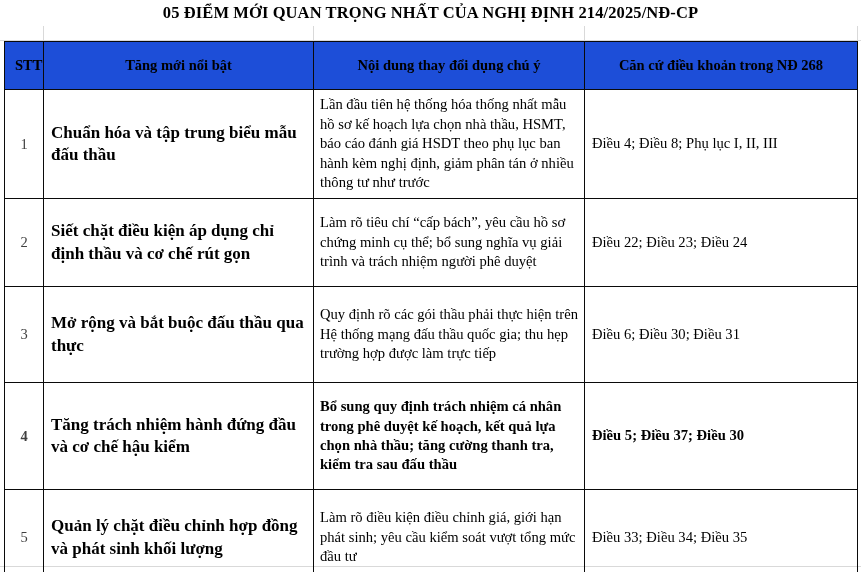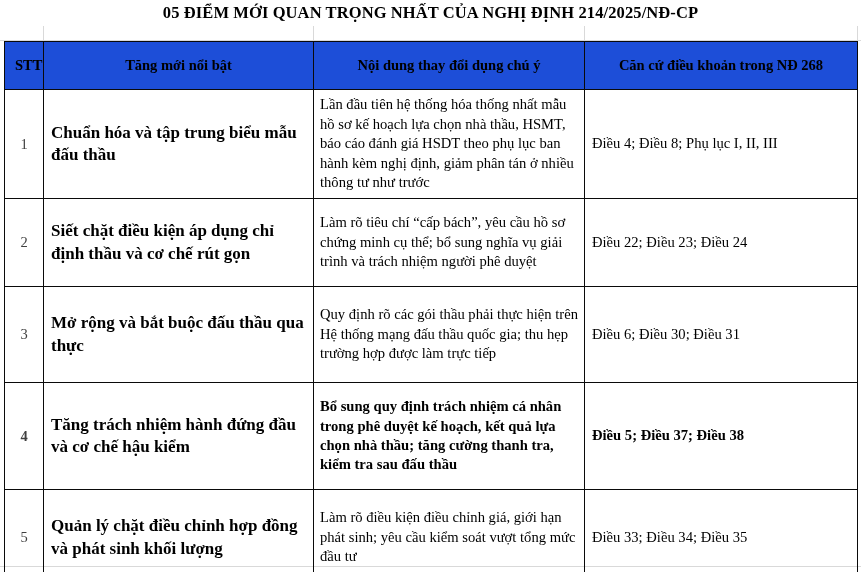--- a/index.html
+++ b/index.html
@@ -202,21 +202,21 @@
         <tr class="r3">
           <td class="c-num">3</td>
           <td class="c-bold">Mở rộng và bắt buộc đấu thầu qua thực</td>
           <td class="c-body">Quy định rõ các gói thầu phải thực hiện trên Hệ thống mạng đấu thầu quốc gia; thu hẹp trường hợp được làm trực tiếp</td>
           <td class="c-art">Điều 6; Điều 30; Điều 31</td>
         </tr>
         <tr class="r4">
           <td class="c-num">4</td>
           <td class="c-bold">Tăng trách nhiệm hành đứng đầu và cơ chế hậu kiểm</td>
           <td class="c-body">Bổ sung quy định trách nhiệm cá nhân trong phê duyệt kế hoạch, kết quả lựa chọn nhà thầu; tăng cường thanh tra, kiểm tra sau đấu thầu</td>
-          <td class="c-art">Điều 5; Điều 37; Điều 38</td>
+          <td class="c-art">Điều 5; Điều 37; Điều 30</td>
         </tr>
         <tr class="r5">
           <td class="c-num">5</td>
           <td class="c-bold">Quản lý chặt điều chỉnh hợp đồng và phát sinh khối lượng</td>
           <td class="c-body">Làm rõ điều kiện điều chỉnh giá, giới hạn phát sinh; yêu cầu kiểm soát vượt tổng mức đầu tư</td>
           <td class="c-art">Điều 33; Điều 34; Điều 35</td>
         </tr>
       </tbody>
     </table>
   </div>

